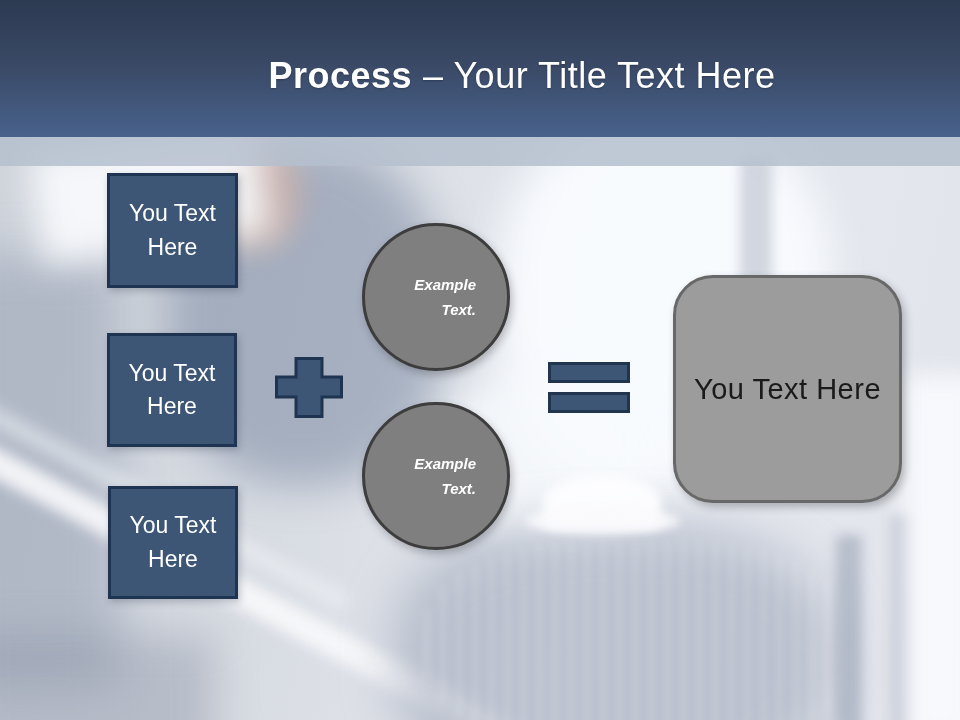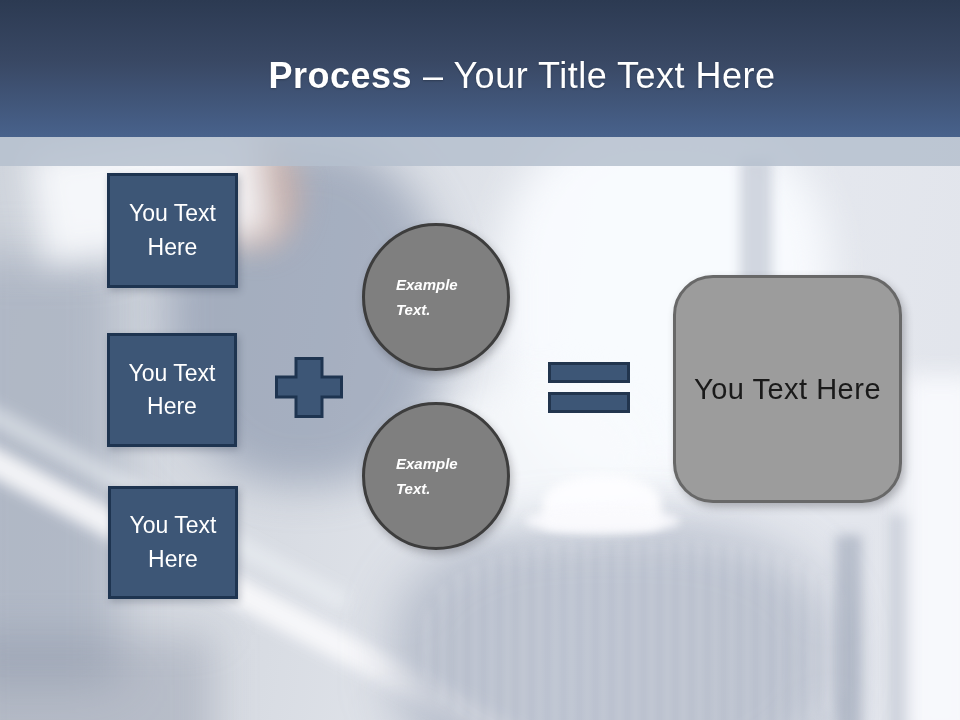--- a/index.html
+++ b/index.html
@@ -47,21 +47,21 @@
            color:#ffffff; display:flex; align-items:center; justify-content:center; text-align:center;
            font-size:23px; line-height:1.45; padding:0 10px; box-shadow:2px 3px 7px rgba(30,42,62,0.25); }
   .inbox-1 { left:107px; top:173px; width:131px; height:115px; }
   .inbox-2 { left:107px; top:333px; width:130px; height:114px; }
   .inbox-3 { left:108px; top:486px; width:130px; height:113px; }
 
   .plus-wrap { position:absolute; left:275px; top:357px; width:68px; height:61px; }
 
   .circle { position:absolute; width:148px; height:148px; border-radius:50%;
             background:#7f7f7f; border:3px solid #3d3d3d; box-sizing:border-box;
-            display:flex; align-items:center; justify-content:center; text-align:left;
+            display:flex; align-items:center; justify-content:center; text-align:right;
             color:#ffffff; font-size:15px; font-weight:700; font-style:italic; line-height:1.7;
             box-shadow:2px 4px 8px rgba(40,40,45,0.3); }
   .circle span { display:block; max-width:80px; }
   .circle-1 { left:362px; top:223px; }
   .circle-2 { left:362px; top:402px; }
 
   .equals { position:absolute; left:548px; top:362px; width:82px; height:51px; }
   .eq-bar { position:absolute; left:0; width:82px; height:21px; box-sizing:border-box;
             background:#3d5676; border:3px solid #22354e; }
   .eq-top { top:0; } .eq-bottom { top:30px; }

